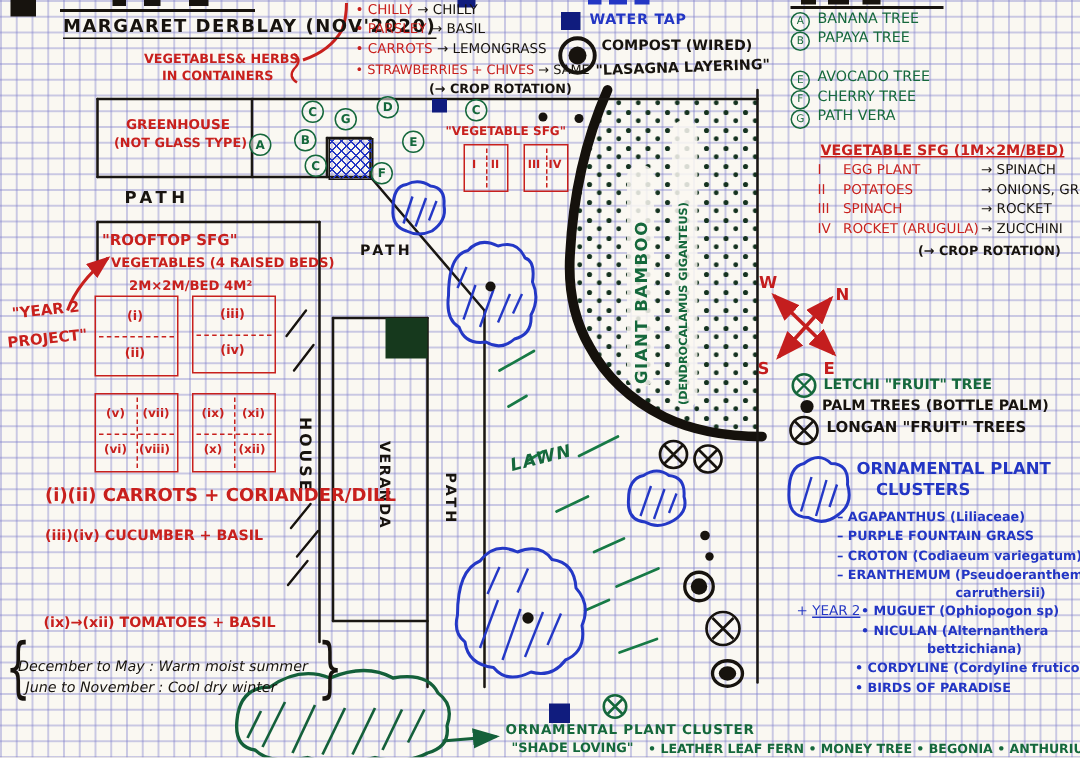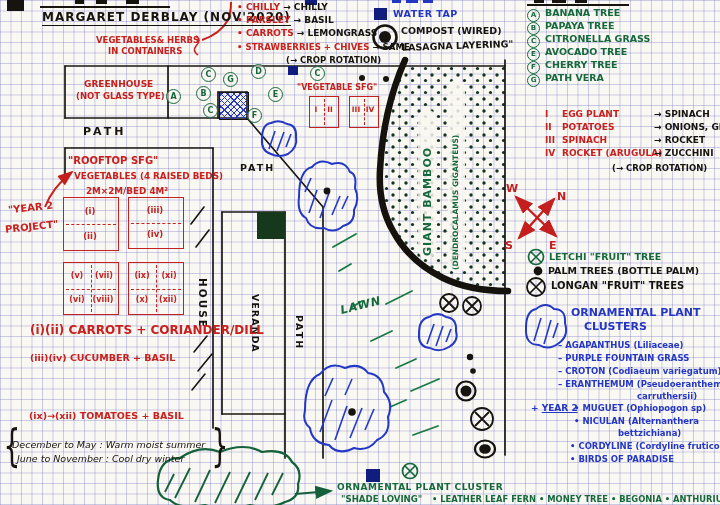--- a/index.html
+++ b/index.html
@@ -7,21 +7,21 @@
     position:relative;width:720px;height:505px;overflow:hidden;
     font-family:"DejaVu Sans",sans-serif;
     background-color:#faf8f2;
     background-image:
       linear-gradient(to right, rgba(122,122,202,.38) 1px, transparent 1px),
       linear-gradient(to bottom, rgba(122,122,202,.38) 1px, transparent 1px);
     background-size:10.5px 10.5px;
   }
   svg{position:absolute;left:0;top:0;z-index:1;}
   .t{position:absolute;white-space:nowrap;font-weight:bold;line-height:1;z-index:3;}
-  .row{position:absolute;white-space:nowrap;font-weight:bold;line-height:1;z-index:3;}
+  .row{position:absolute;white-space:nowrap;font-weight:normal;line-height:1;z-index:3;}
   .red{color:#c8201d}.grn{color:#15683c}.blu{color:#2336c4}.blk{color:#17130e}.nvy{color:#101c7e}
   .it{font-style:italic}
   .ctr{text-align:center}
   .cl{position:absolute;width:13px;height:13px;border:1.6px solid #15683c;border-radius:50%;
       color:#15683c;font-size:8px;font-weight:bold;display:flex;align-items:center;justify-content:center;
       background:rgba(250,248,242,.55);z-index:3;}
   .lc{display:inline-block;width:11px;height:11px;border:1.4px solid #15683c;border-radius:50%;
       font-size:7px;line-height:11px;text-align:center;vertical-align:-1px;margin-right:5px;color:#15683c}
   .box{position:absolute;border:1.7px solid #c8201d;z-index:2;}
   .hdash{position:absolute;left:2px;right:2px;top:50%;border-top:1.4px dashed #c8201d}
@@ -340,29 +340,28 @@
   <div class="t blk it" style="left:12px;top:440px;font-size:9.5px;font-weight:normal">December to May : Warm moist summer</div>
 
   <div class="t grn" style="left:337px;top:483px;font-size:9px;letter-spacing:.5px">ORNAMENTAL PLANT CLUSTER</div>
   <div class="t grn" style="left:341px;top:495px;font-size:8.6px">"SHADE LOVING"</div>
   <div class="t grn" style="left:432px;top:495px;font-size:8.4px">• LEATHER LEAF FERN • MONEY TREE • BEGONIA • ANTHURIUM</div>
 
   <div class="row" style="left:527px;top:8px;font-size:9.5px">
     <span class="lc">A</span><span class="grn">BANANA TREE</span></div>
   <div class="row" style="left:527px;top:21px;font-size:9.5px">
     <span class="lc">B</span><span class="grn">PAPAYA TREE</span></div>
-  <div class="row" style="left:527px;top:34px;font-size:9.5px">
-    <span class="lc">C</span><span class="grn">CITRONELLA GRASS</span></div>
   <div class="row" style="left:527px;top:47px;font-size:9.5px">
     <span class="lc">E</span><span class="grn">AVOCADO TREE</span></div>
   <div class="row" style="left:527px;top:60px;font-size:9.5px">
     <span class="lc">F</span><span class="grn">CHERRY TREE</span></div>
   <div class="row" style="left:527px;top:73px;font-size:9.5px">
     <span class="lc">G</span><span class="grn">PATH VERA</span></div>
 
+  <div class="t red u" style="left:547px;top:96px;font-size:9.5px">VEGETABLE SFG (1M×2M/BED)</div>
   <div class="row" style="left:545px;top:110px;font-size:9px">
     <span class="red" style="display:inline-block;width:17px">I</span><span class="red" style="display:inline-block;width:92px">EGG PLANT</span><span class="blk">→ SPINACH</span></div>
   <div class="row" style="left:545px;top:123px;font-size:9px">
     <span class="red" style="display:inline-block;width:17px">II</span><span class="red" style="display:inline-block;width:92px">POTATOES</span><span class="blk">→ ONIONS, GREEN</span></div>
   <div class="row" style="left:545px;top:136px;font-size:9px">
     <span class="red" style="display:inline-block;width:17px">III</span><span class="red" style="display:inline-block;width:92px">SPINACH</span><span class="blk">→ ROCKET</span></div>
   <div class="row" style="left:545px;top:149px;font-size:9px">
     <span class="red" style="display:inline-block;width:17px">IV</span><span class="red" style="display:inline-block;width:92px">ROCKET (ARUGULA)</span><span class="blk">→ ZUCCHINI</span></div>
   <div class="t blk" style="left:612px;top:164px;font-size:8.5px">(→ CROP ROTATION)</div>
 

